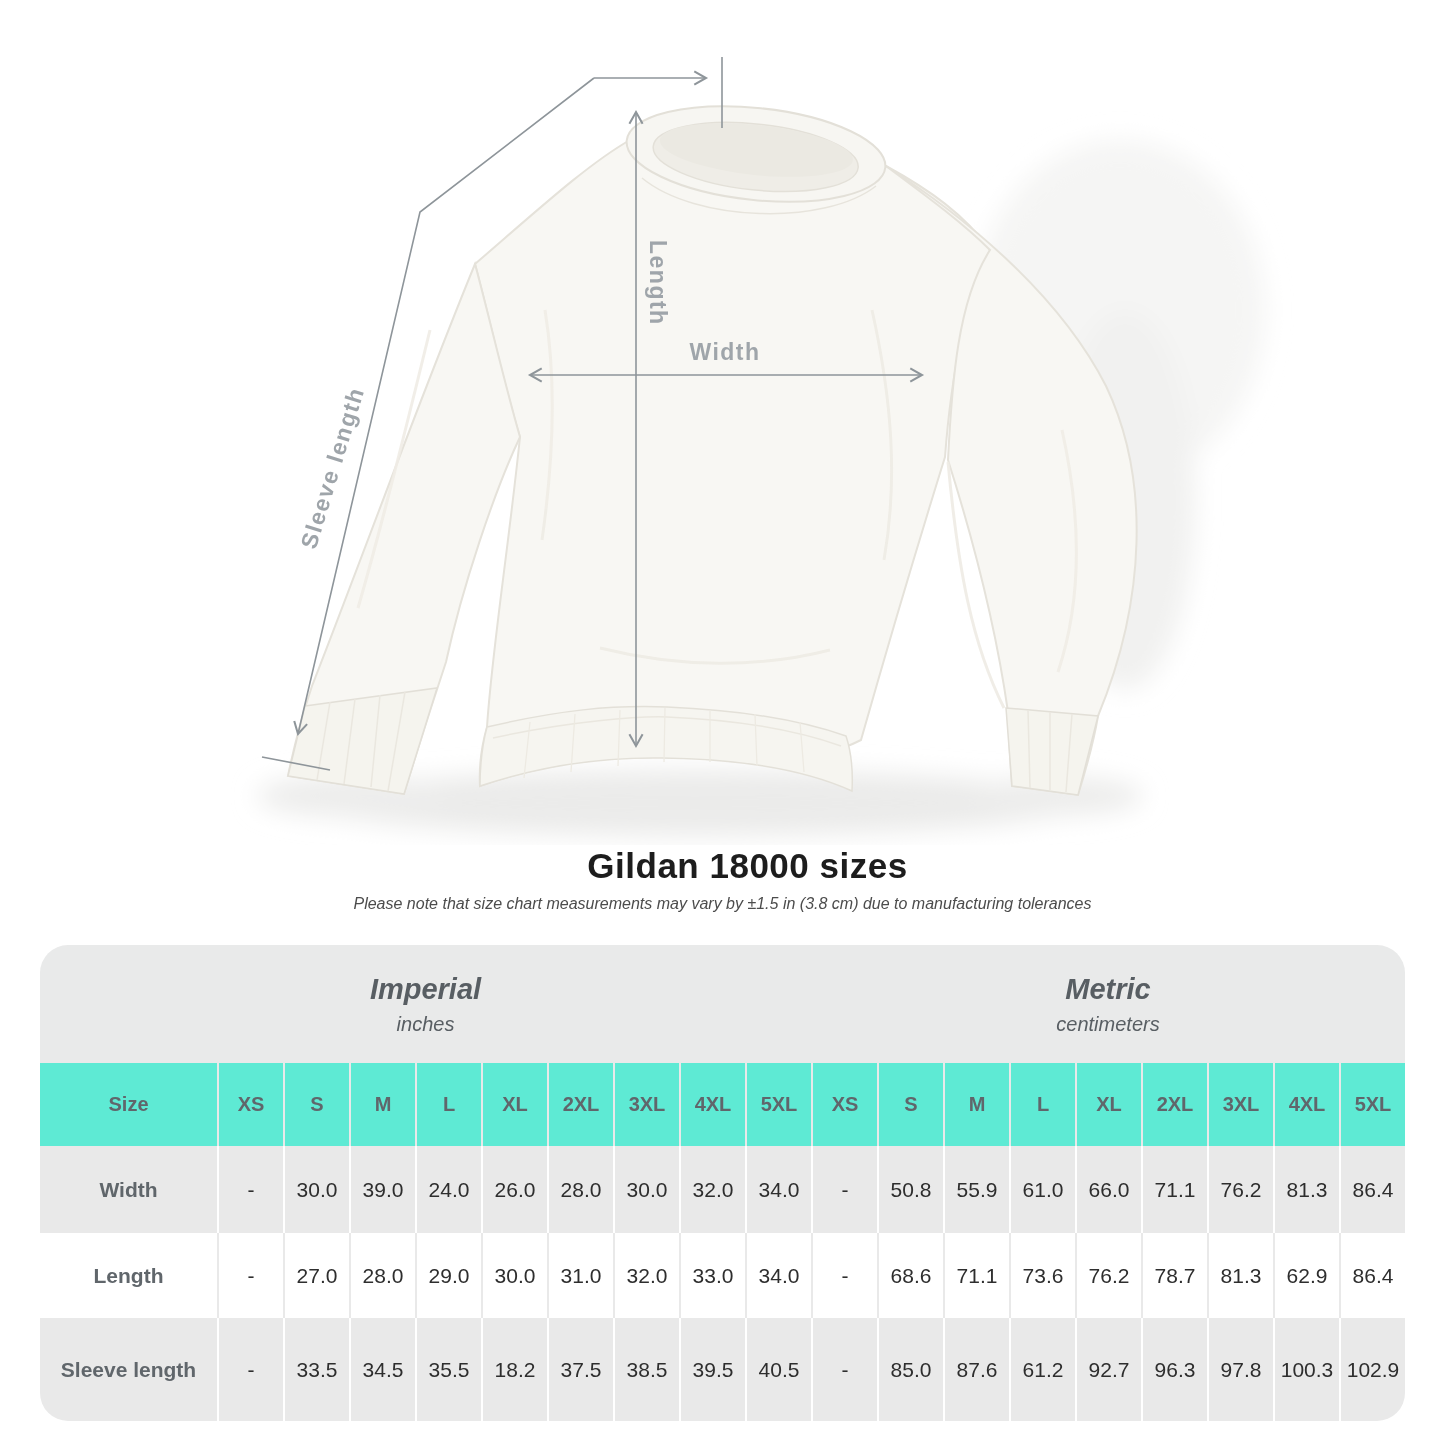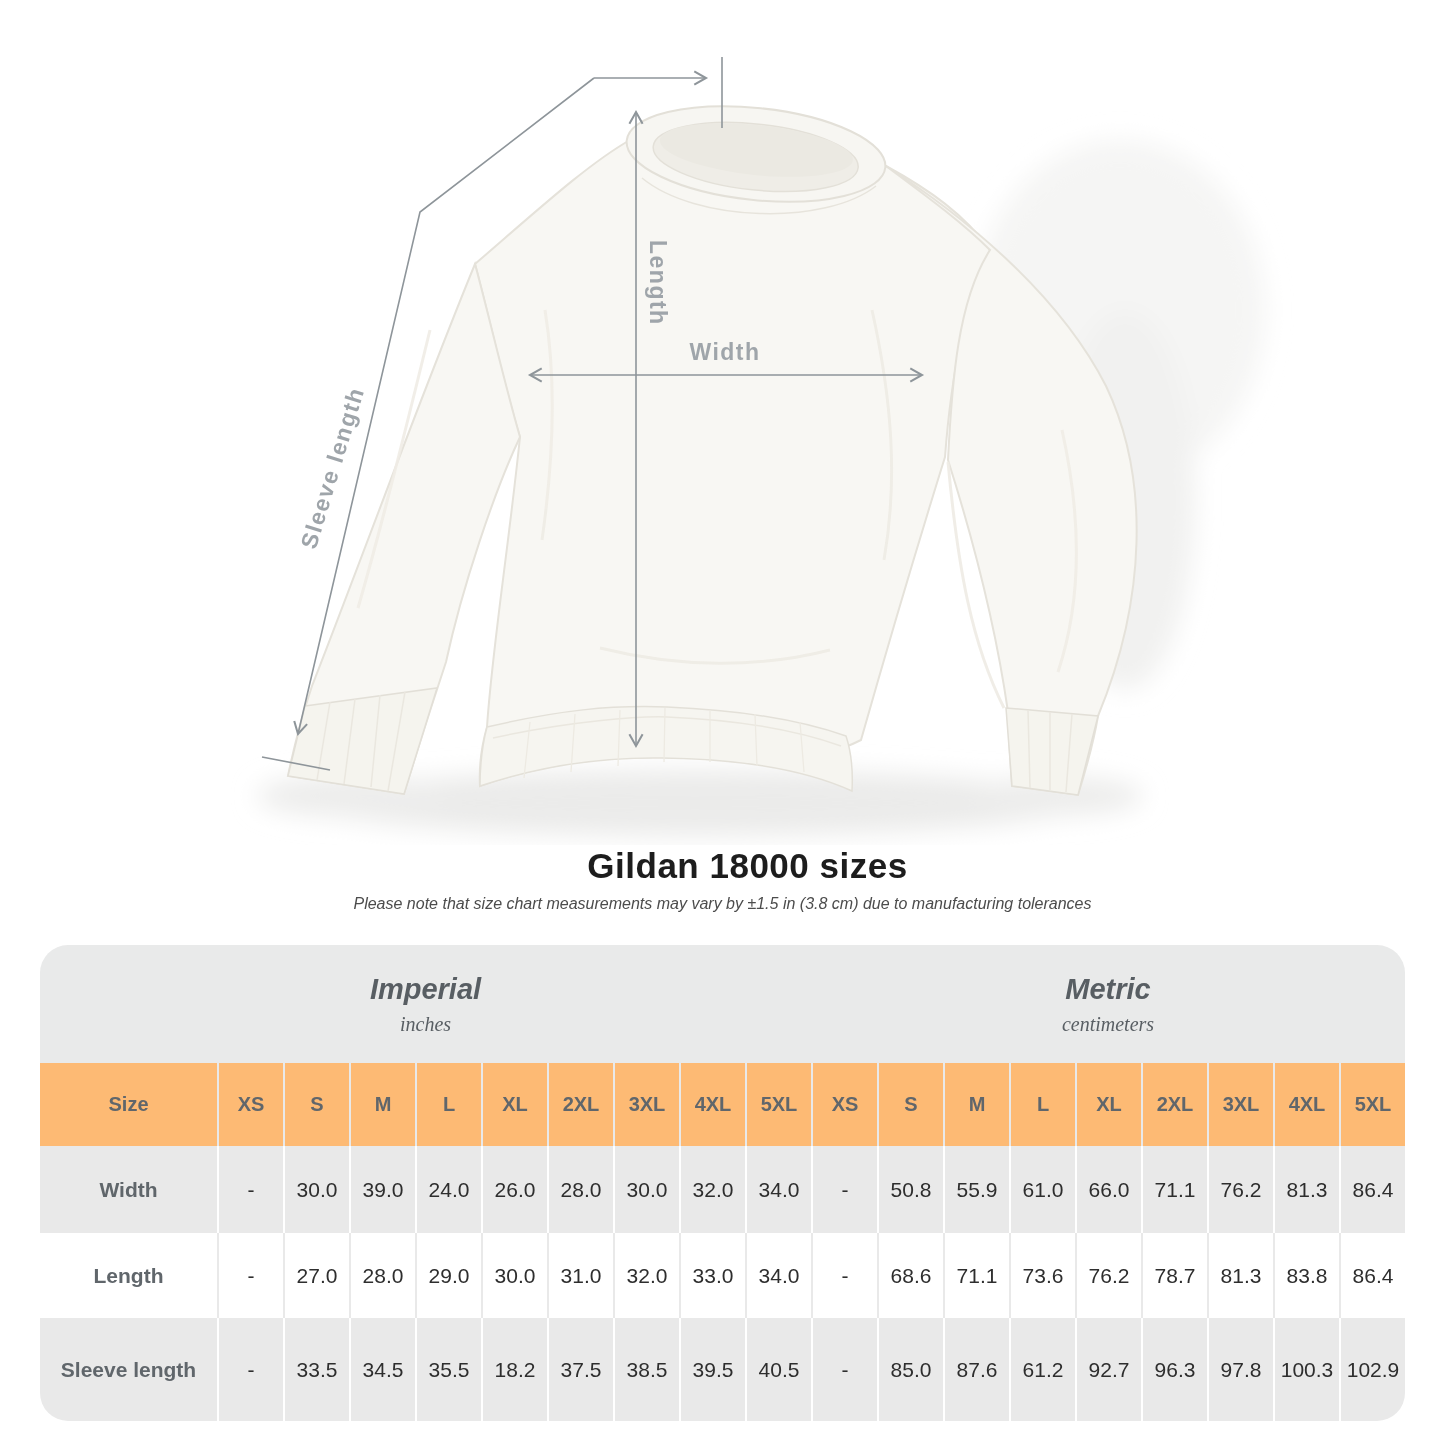--- a/index.html
+++ b/index.html
@@ -25,22 +25,22 @@
     position:absolute;left:40px;top:945px;width:1365px;height:476px;
     display:grid;grid-template-columns:177px repeat(18,1fr);
     grid-template-rows:118px 83px 87px 85px 103px;
     border-radius:28px;overflow:hidden;background:#ffffff;
   }
   .cell{display:flex;align-items:center;justify-content:center;min-width:0;}
   .band{background:#e9eaea;flex-direction:column;gap:7px;}
   .band-imperial{grid-column:1/11;}
   .band-metric{grid-column:11/20;}
   .band-title{font-size:29px;font-weight:bold;font-style:italic;color:#585e63;text-align:right;}
-  .band-sub{font-size:20px;font-style:italic;color:#585e63;font-family:Liberation Serif, serif;}
-  .th{background:#fdba74;font-weight:bold;font-size:20px;color:#60666b;}
+  .band-sub{font-size:20px;font-style:italic;color:#585e63;}
+  .th{background:#5eead4;font-weight:bold;font-size:20px;color:#60666b;}
   .rl{font-weight:bold;font-size:21px;color:#60666b;}
   .val{font-size:21px;color:#2e2e2e;}
   .g{background:#e9e9e9;}
   .w{background:#ffffff;}
   .sep-w{border-left:2px solid #e9e9e9;}  
   .sep-g{border-left:2px solid #ffffff;}  
 </style>
 </head>
 <body>
 
@@ -205,21 +205,21 @@
   <div class="cell val w sep-w">32.0</div>
   <div class="cell val w sep-w">33.0</div>
   <div class="cell val w sep-w">34.0</div>
   <div class="cell val w sep-w">-</div>
   <div class="cell val w sep-w">68.6</div>
   <div class="cell val w sep-w">71.1</div>
   <div class="cell val w sep-w">73.6</div>
   <div class="cell val w sep-w">76.2</div>
   <div class="cell val w sep-w">78.7</div>
   <div class="cell val w sep-w">81.3</div>
-  <div class="cell val w sep-w">83.8</div>
+  <div class="cell val w sep-w">62.9</div>
   <div class="cell val w sep-w">86.4</div>
 
   <div class="cell rl g">Sleeve length</div>
   <div class="cell val g sep-g">-</div>
   <div class="cell val g sep-g">33.5</div>
   <div class="cell val g sep-g">34.5</div>
   <div class="cell val g sep-g">35.5</div>
   <div class="cell val g sep-g">18.2</div>
   <div class="cell val g sep-g">37.5</div>
   <div class="cell val g sep-g">38.5</div>

